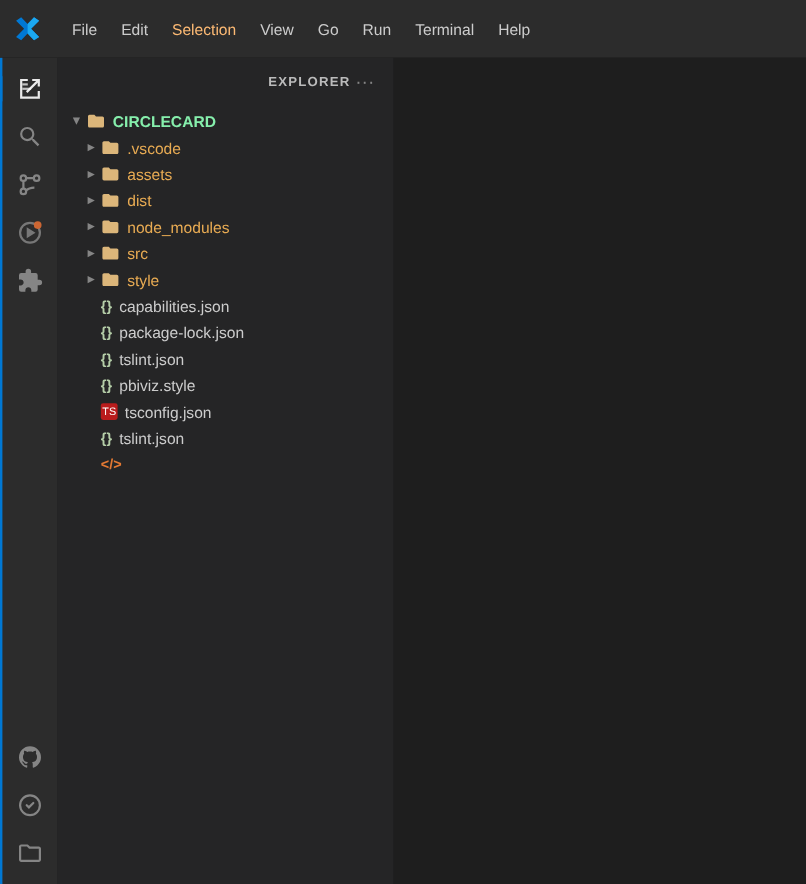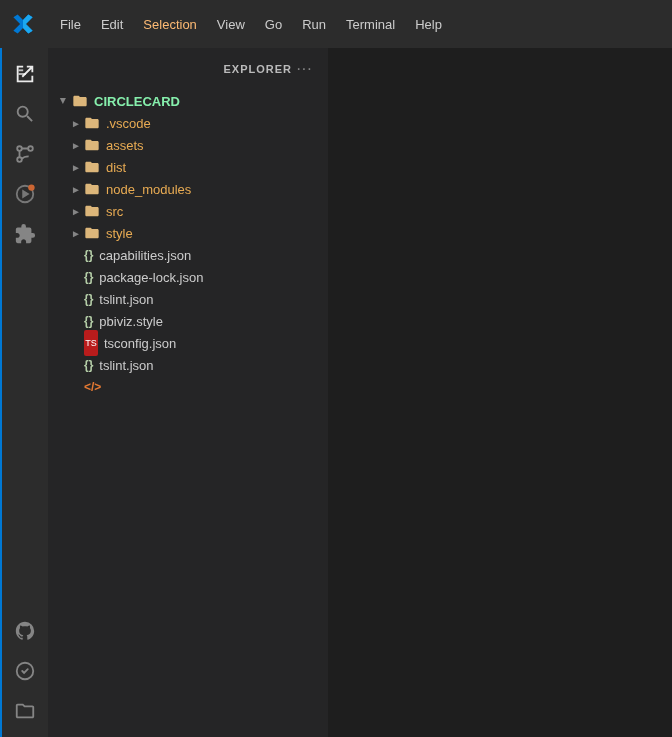--- a/index.html
+++ b/index.html
@@ -163,21 +163,21 @@
 
     .label-root {
       font-weight: 700;
       color: #86efac;
     }
     .label-folder { color: #e8ab53; text-align: center; }
     .label-json { color: #cccccc; }
 
     
     .icon-json { color: #b5cea8; font-size: 12px; font-weight: bold; }
-    .icon-ts { background: #b91c1c; color: white; font-size: 9px; font-weight: normal; border-radius: 2px; width: 14px; height: 26px; display: flex; align-items: center; justify-content: center; margin-right: 6px; flex-shrink: 0; }
+    .icon-ts { background: #b91c1c; color: white; font-size: 9px; font-weight: normal; border-radius: 2px; width: 14px; height: 14px; display: flex; align-items: center; justify-content: center; margin-right: 6px; flex-shrink: 0; }
     .icon-folder { color: #dcb67a; font-size: 14px; }
 
     
     .editor-area {
       flex: 1;
       background: #1e1e1e;
     }
   </style>
 </head>
 <body>

